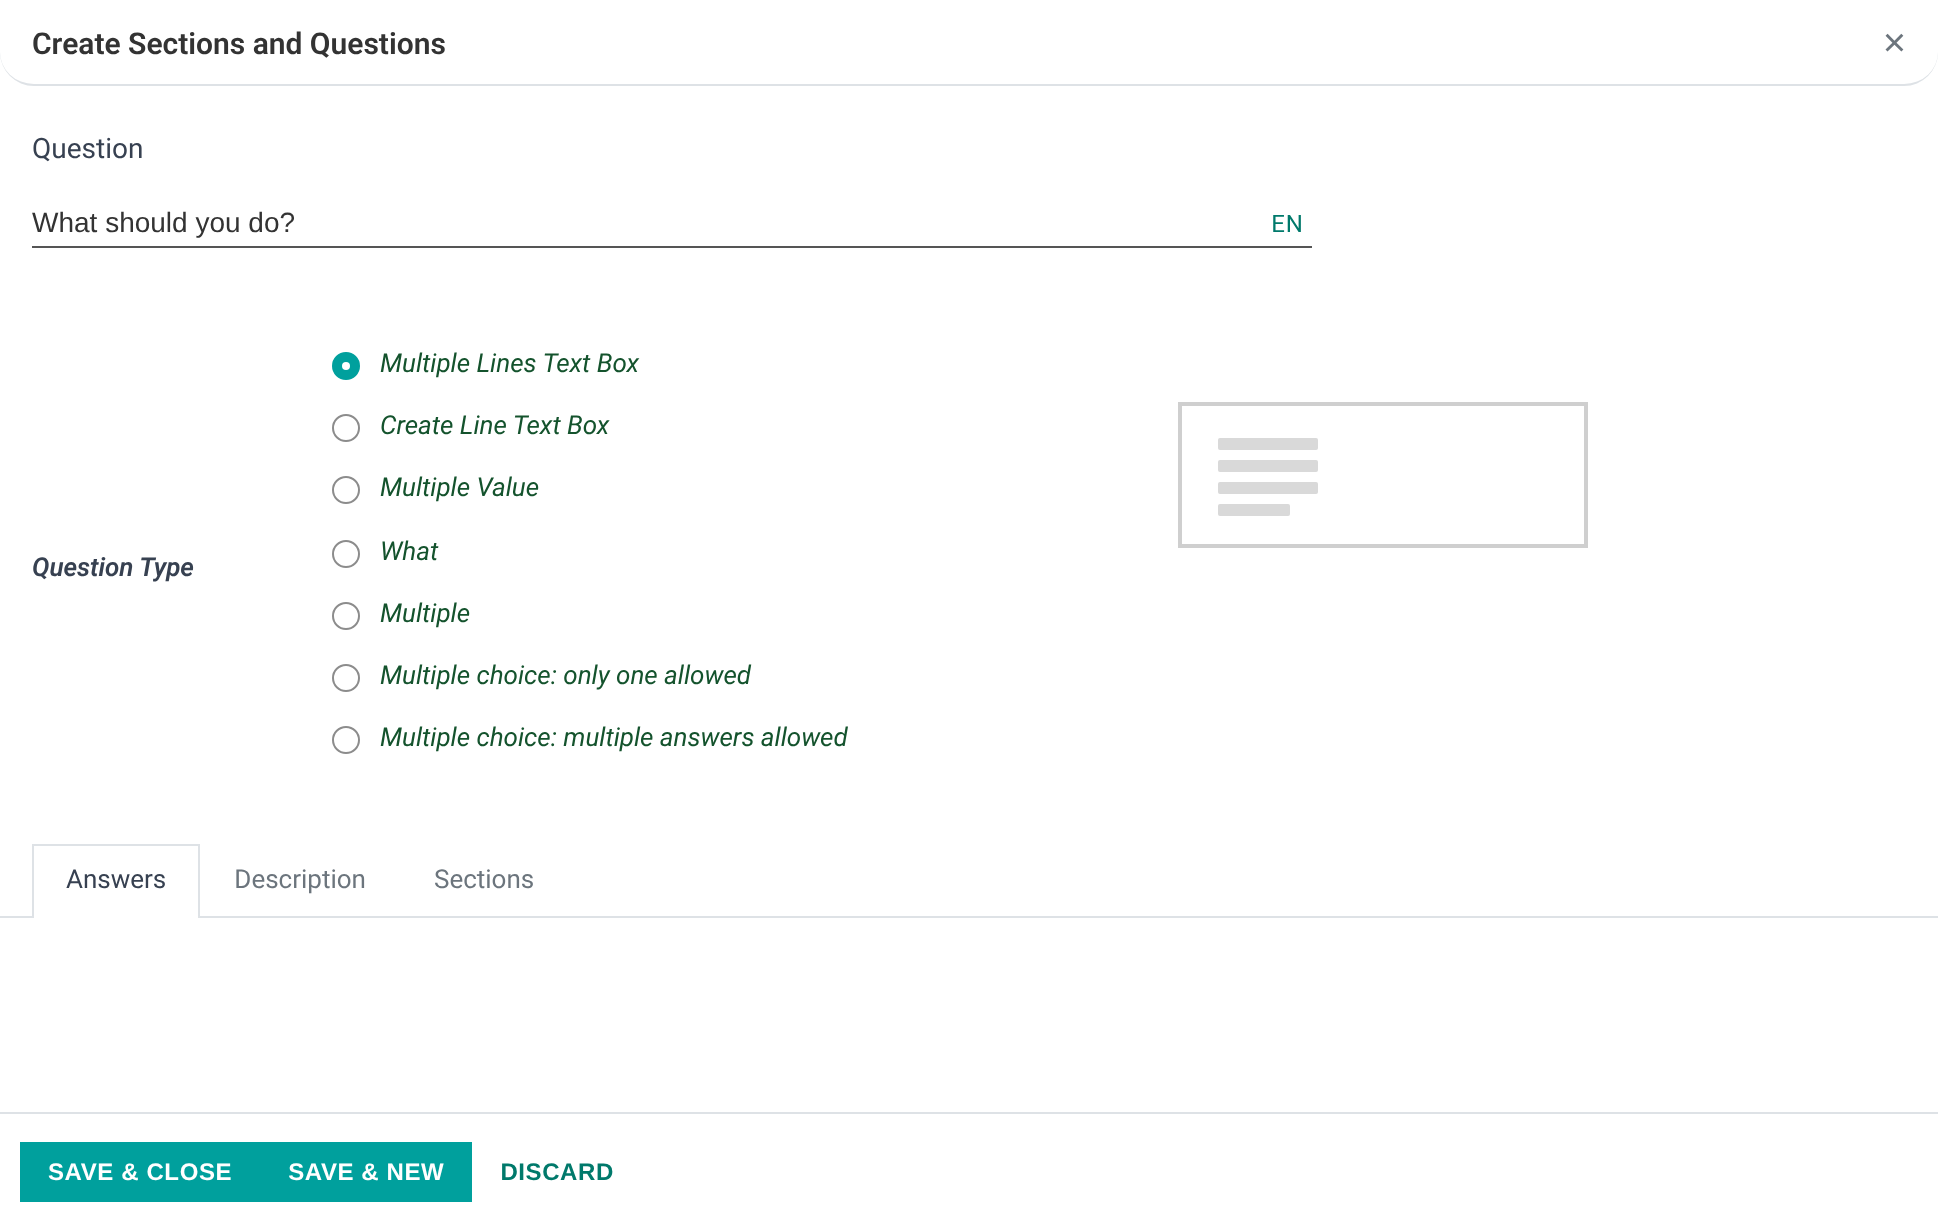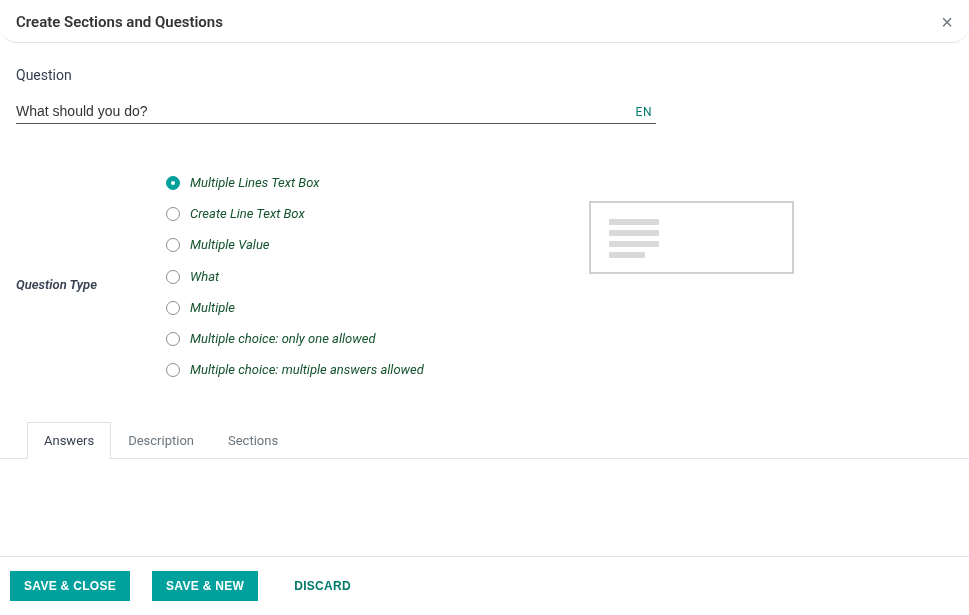--- a/index.html
+++ b/index.html
@@ -140,21 +140,21 @@
       border-radius: 1px;
     }
     .preview-line.w1 { width: 50px; }
     .preview-line.w2 { width: 50px; }
     .preview-line.w3 { width: 50px; }
     .preview-line.w4 { width: 36px; }
     .tabs {
       display: flex;
       border-bottom: 1px solid #dee2e6;
       margin: 30px -16px 0 -16px;
-      padding-left: 27px;
+      padding-left: 16px;
     }
     .tab {
       padding: 10px 16px;
       border: 1px solid transparent;
       border-bottom: none;
       color: #6c757d;
       cursor: pointer;
       font-size: 13px;
       position: relative;
     }
@@ -166,21 +166,21 @@
       margin-bottom: -1px;
     }
     .modal-footer {
       position: absolute;
       bottom: 0;
       left: 0;
       right: 0;
       border-top: 1px solid #dee2e6;
       padding: 14px 10px;
       display: flex;
-      gap: 22px;
+      gap: 0;
       align-items: center;
     }
     .btn {
       padding: 8px 14px;
       font-size: 12px;
       font-weight: 600;
       border: none;
       cursor: pointer;
       letter-spacing: 0.3px;
     }

